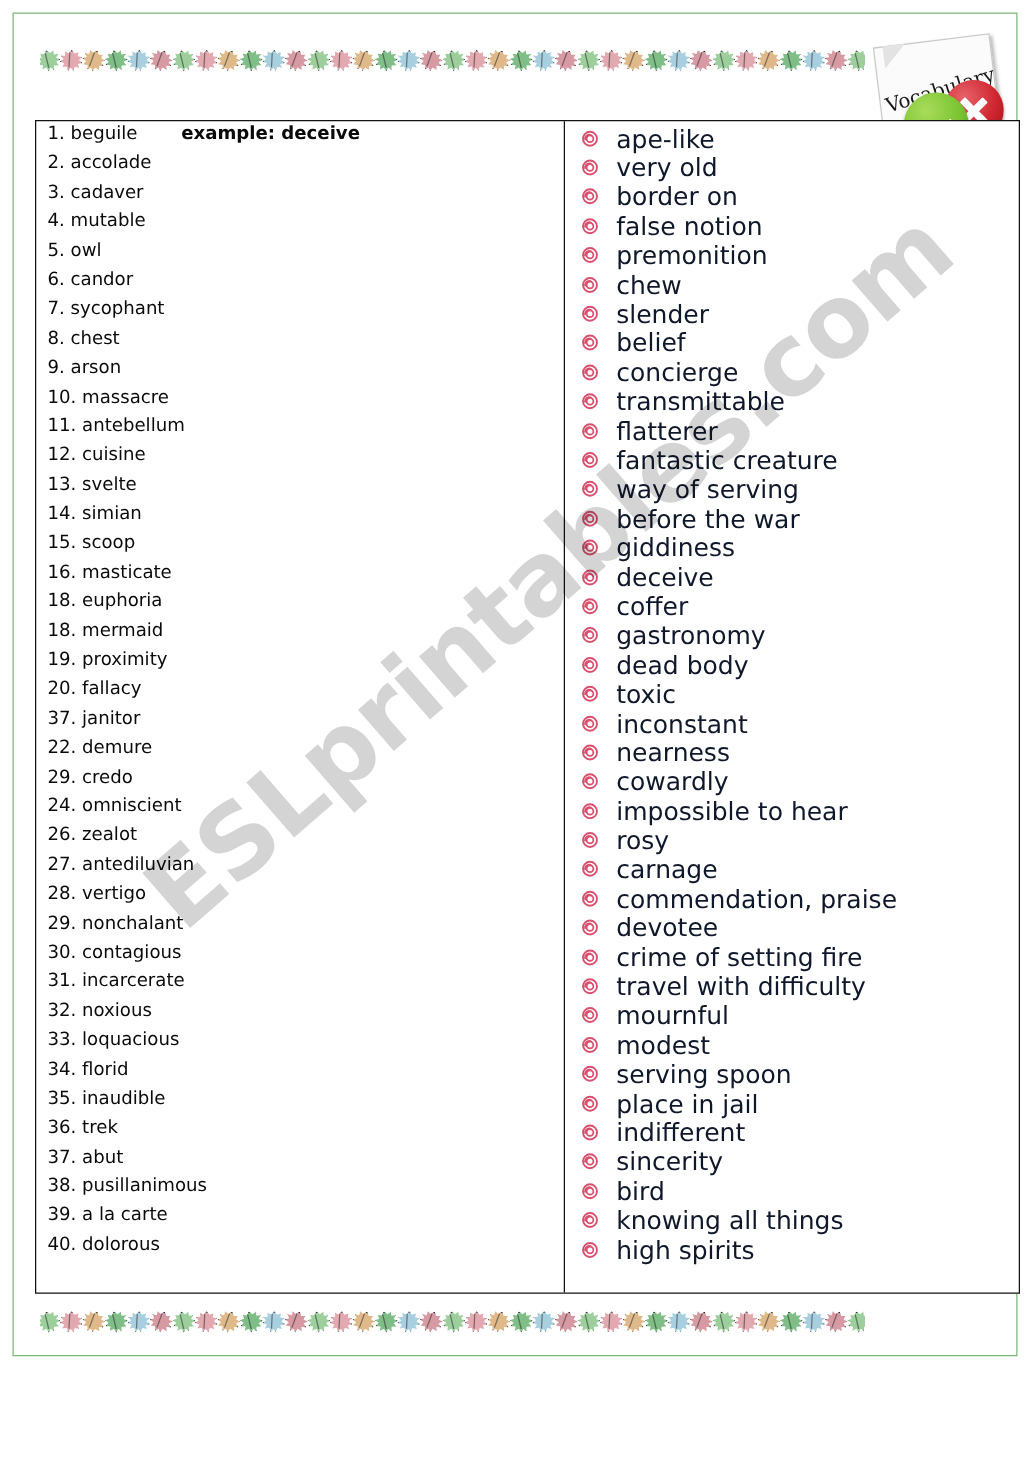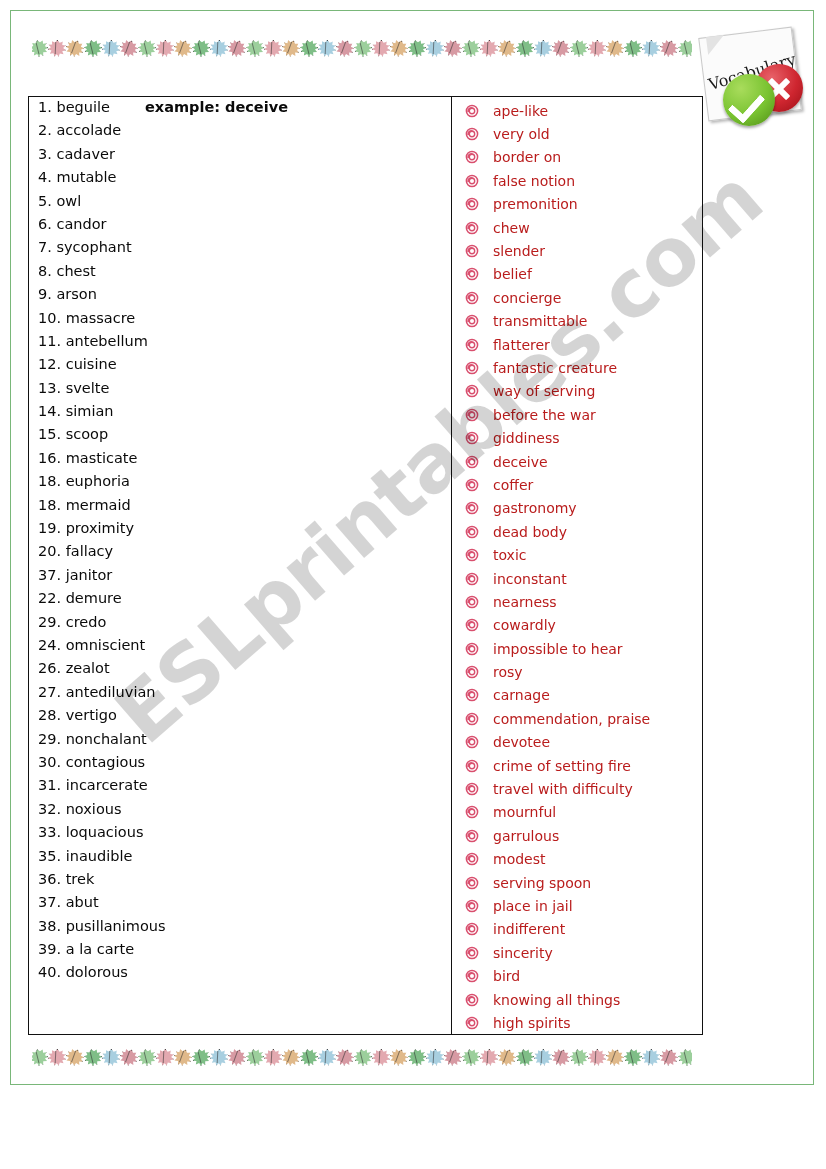--- a/index.html
+++ b/index.html
@@ -179,21 +179,21 @@
     border-bottom: 7px solid #ffffff;
     transform: rotate(42deg);
     border-radius: 2px;
   }
 
   
   #matching-table {
     position: absolute;
     left: 28px;
     top: 96px;
-    width: 675px;
+    width: 788px;
     height: 939px;
     border: 1.4px solid #111111;
     box-sizing: border-box;
     display: flex;
     background: #ffffff;
   }
   #words-column {
     width: 423px;
     border-right: 1.4px solid #111111;
     box-sizing: border-box;
@@ -235,22 +235,22 @@
     font-weight: bold;
     font-size: 14.5px;
   }
 
   .def-row {
     display: flex;
     align-items: center;
     height: 23.4px;
     padding-left: 13px;
     font-family: "DejaVu Sans", sans-serif;
-    font-size: 14px;
-    color: #b91c1c;
+    font-size: 20px;
+    color: #0f172a;
     white-space: nowrap;
     text-align: center;
   }
   .def-bullet {
     flex: 0 0 auto;
     width: 20px;
     height: 14px;
     margin-right: 8px;
     position: relative;
   }
@@ -457,20 +457,24 @@
       </div>
       <div class="word-row">
         <span class="word-num-term">32. noxious</span>
         <span class="word-dots"></span>
       </div>
       <div class="word-row">
         <span class="word-num-term">33. loquacious</span>
         <span class="word-dots"></span>
       </div>
       <div class="word-row">
+        <span class="word-num-term">34. florid</span>
+        <span class="word-dots"></span>
+      </div>
+      <div class="word-row">
         <span class="word-num-term">35. inaudible</span>
         <span class="word-dots"></span>
       </div>
       <div class="word-row">
         <span class="word-num-term">36. trek</span>
         <span class="word-dots"></span>
       </div>
       <div class="word-row">
         <span class="word-num-term">37. abut</span>
         <span class="word-dots"></span>
@@ -768,29 +772,20 @@
         </span>
         <span class="def-text">mournful</span>
       </div>
       <div class="def-row">
         <span class="def-bullet">
           <svg width="14" height="14" viewBox="0 0 14 14" aria-hidden="true">
             <path d="M7 1.4a5.6 5.6 0 1 1-5.6 5.6A5.6 5.6 0 0 1 7 1.4z" fill="none" stroke="#d94f6e" stroke-width="1.5"></path>
             <path d="M9.7 7a2.7 2.7 0 1 0-2.7 2.7A2.7 2.7 0 0 0 9.7 7a3.6 3.6 0 0 0-3.6-3.3A3.9 3.9 0 0 0 3 7.5" fill="none" stroke="#d94f6e" stroke-width="1.4" stroke-linecap="round"></path>
           </svg>
         </span>
-        <span class="def-text">garrulous</span>
-      </div>
-      <div class="def-row">
-        <span class="def-bullet">
-          <svg width="14" height="14" viewBox="0 0 14 14" aria-hidden="true">
-            <path d="M7 1.4a5.6 5.6 0 1 1-5.6 5.6A5.6 5.6 0 0 1 7 1.4z" fill="none" stroke="#d94f6e" stroke-width="1.5"></path>
-            <path d="M9.7 7a2.7 2.7 0 1 0-2.7 2.7A2.7 2.7 0 0 0 9.7 7a3.6 3.6 0 0 0-3.6-3.3A3.9 3.9 0 0 0 3 7.5" fill="none" stroke="#d94f6e" stroke-width="1.4" stroke-linecap="round"></path>
-          </svg>
-        </span>
         <span class="def-text">modest</span>
       </div>
       <div class="def-row">
         <span class="def-bullet">
           <svg width="14" height="14" viewBox="0 0 14 14" aria-hidden="true">
             <path d="M7 1.4a5.6 5.6 0 1 1-5.6 5.6A5.6 5.6 0 0 1 7 1.4z" fill="none" stroke="#d94f6e" stroke-width="1.5"></path>
             <path d="M9.7 7a2.7 2.7 0 1 0-2.7 2.7A2.7 2.7 0 0 0 9.7 7a3.6 3.6 0 0 0-3.6-3.3A3.9 3.9 0 0 0 3 7.5" fill="none" stroke="#d94f6e" stroke-width="1.4" stroke-linecap="round"></path>
           </svg>
         </span>
         <span class="def-text">serving spoon</span>

